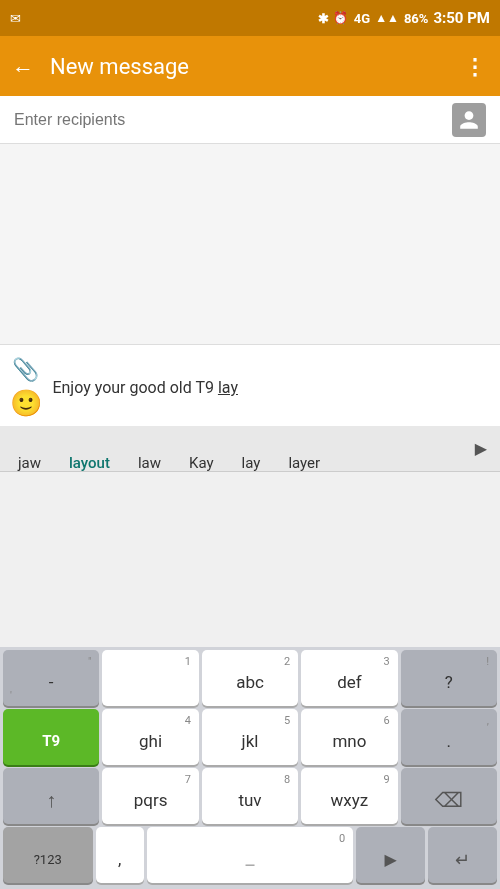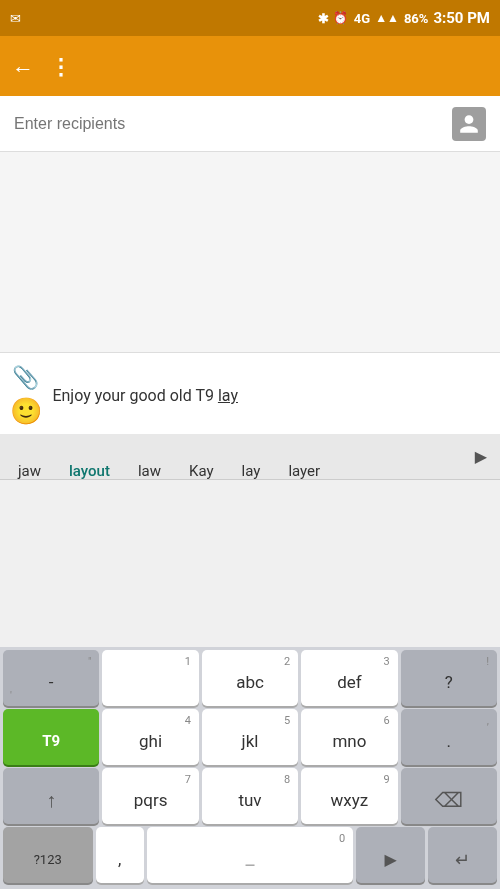--- a/index.html
+++ b/index.html
@@ -63,21 +63,21 @@
       font-size: 22px;
       color: white;
       letter-spacing: 2px;
       cursor: pointer;
       font-weight: bold;
     }
 
     
     .recipients-row {
       width: 100%;
-      height: 56px;
+      height: 48px;
       background: white;
       display: flex;
       align-items: center;
       padding: 0 14px;
       border-bottom: 1px solid #ddd;
     }
     .recipients-input {
       flex: 1;
       border: none;
       outline: none;
@@ -338,20 +338,21 @@
     <span style="font-size:12px;">⏰</span>
     <span style="font-size:13px;font-weight:bold;">4G</span>
     <span style="font-size:12px;">▲▲</span>
     <span style="font-size:13px;">86%</span>
     <span style="font-size:15px;font-weight:bold;">3:50 PM</span>
   </div>
 </div>
 
 <div class="app-bar">
   <span class="app-bar-back">←</span>
+  <span class="app-bar-title">New message</span>
   <span class="app-bar-more">⋮</span>
 </div>
 
 <div class="recipients-row">
   <input class="recipients-input" type="text" placeholder="Enter recipients" style="">
   <div class="contact-icon">
     <svg viewBox="0 0 24 24">
       <path d="M12 12c2.7 0 4.8-2.1 4.8-4.8S14.7 2.4 12 2.4 7.2 4.5 7.2 7.2 9.3 12 12 12zm0 2.4c-3.2 0-9.6 1.6-9.6 4.8v2.4h19.2v-2.4c0-3.2-6.4-4.8-9.6-4.8z"></path>
     </svg>
   </div>

